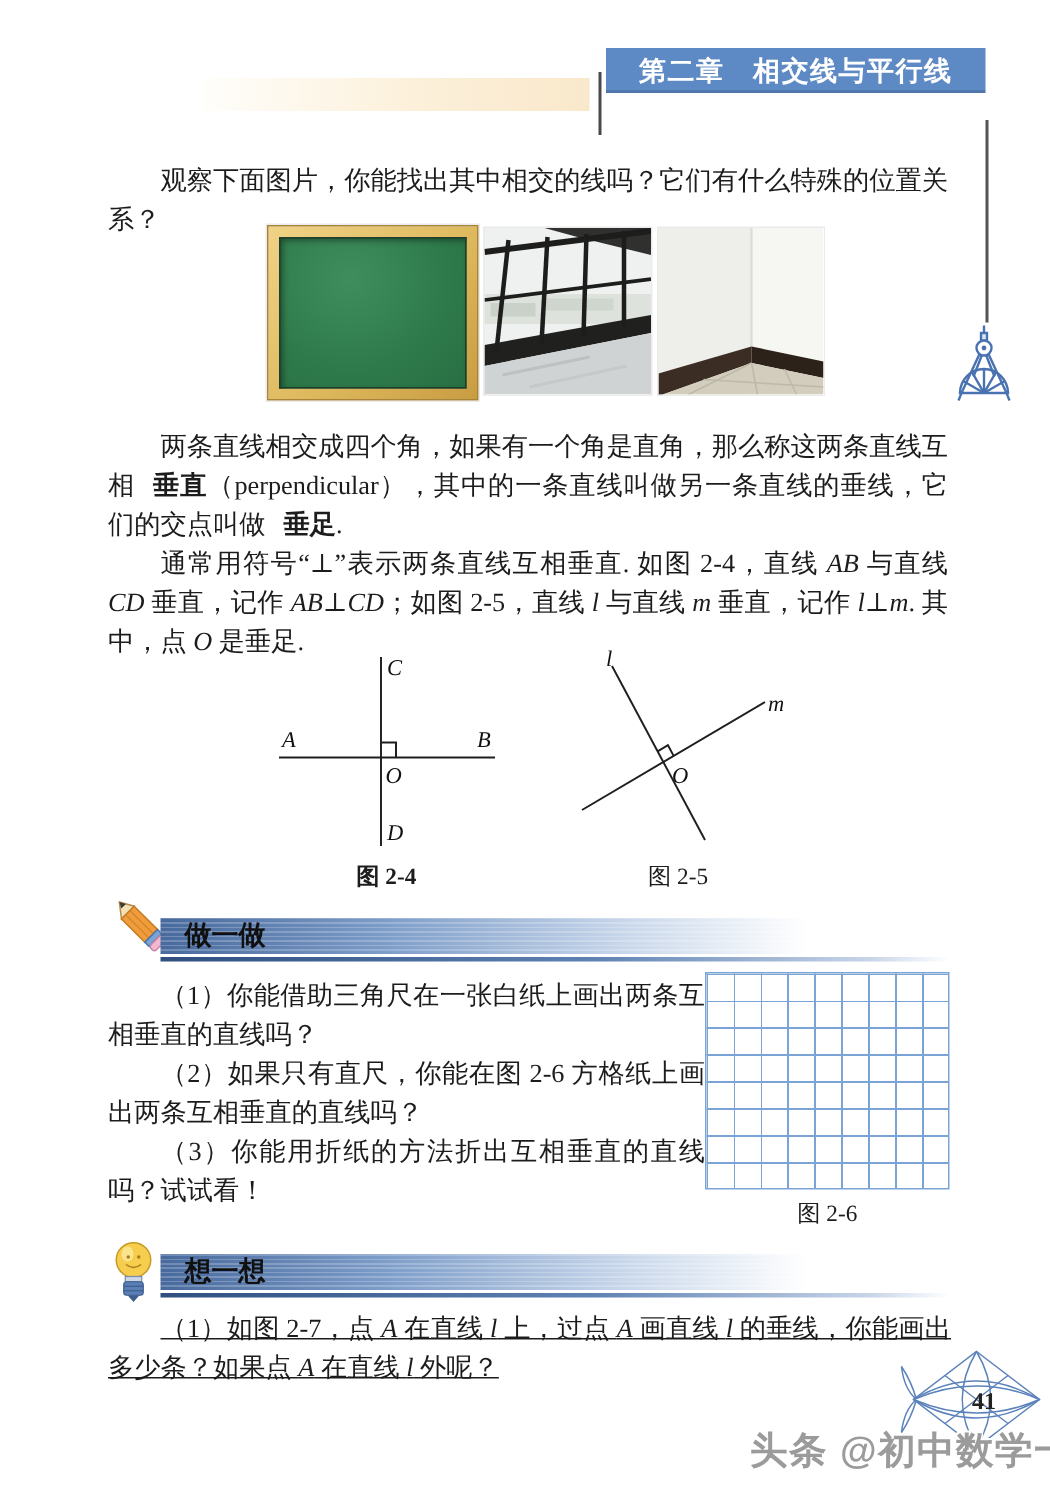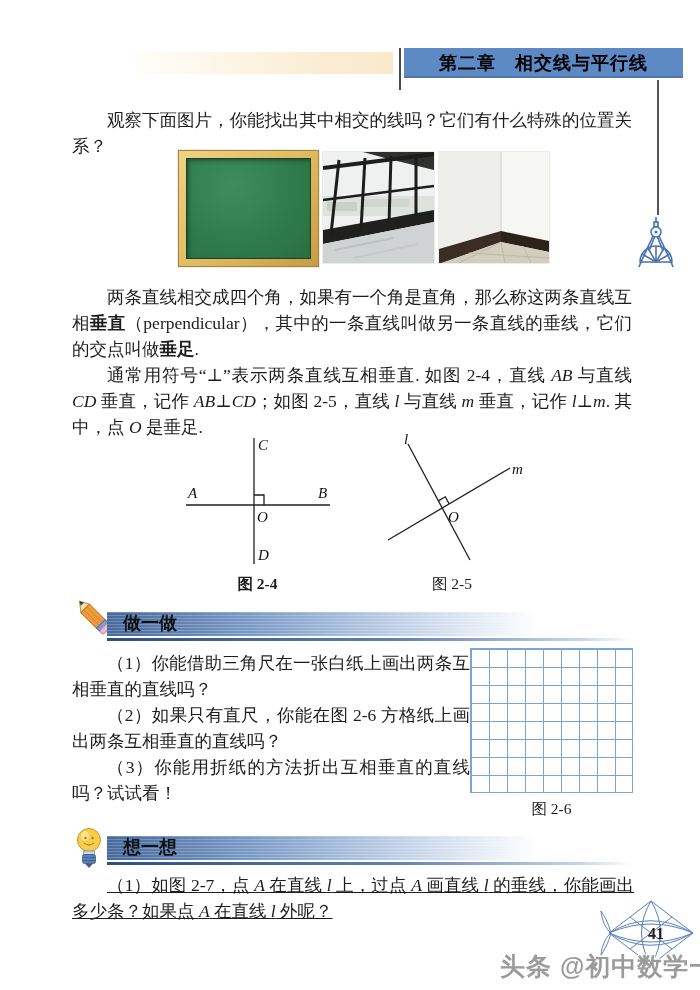--- a/index.html
+++ b/index.html
@@ -1,27 +1,27 @@
 <!DOCTYPE html>
 <html><head>
 <meta charset="utf-8">
 <style>
   html,body{margin:0;padding:0;background:#fff;}
   #page{position:relative;width:700px;height:990px;background:#fff;overflow:hidden;
         font-family:"Liberation Serif","DejaVu Serif",serif;color:#1c1c1c;}
   .abs{position:absolute;}
   .it{font-style:italic;font-family:"Liberation Serif",serif;}
-  .bd{font-weight:bold;}
+  .bd{font-weight:bold;margin-left:12px;}
 
   
   .cream-bar{left:135px;top:52px;width:258px;height:22px;
     background:linear-gradient(to right,#fffefb,#fcf0da 55%,#f9e8cb);}
   .hdr-sep{left:399px;top:48px;width:2px;height:42px;background:#4a4a4a;}
-  .chapter-box{left:404px;top:48px;width:279px;height:30px;background:#5d89c4;
-    color:#000000;font-family:"Liberation Sans","DejaVu Sans",sans-serif;font-weight:bold;
+  .chapter-box{left:404px;top:32px;width:253px;height:30px;background:#5d89c4;
+    color:#ffffff;font-family:"Liberation Sans","DejaVu Sans",sans-serif;font-weight:bold;
     font-size:18px;line-height:30px;text-align:center;letter-spacing:1px;
     box-shadow:inset 0 -2px 0 rgba(0,0,0,.12);}
   .margin-line{left:657px;top:80px;width:1.5px;height:135px;background:#555;}
 
   
   .para{font-size:17.5px;line-height:26px;text-align:justify;}
   .indent{text-indent:2em;}
   .intro{left:72px;top:107px;width:560px;}
   .bodytext{left:72px;top:284px;width:560px;}
 

